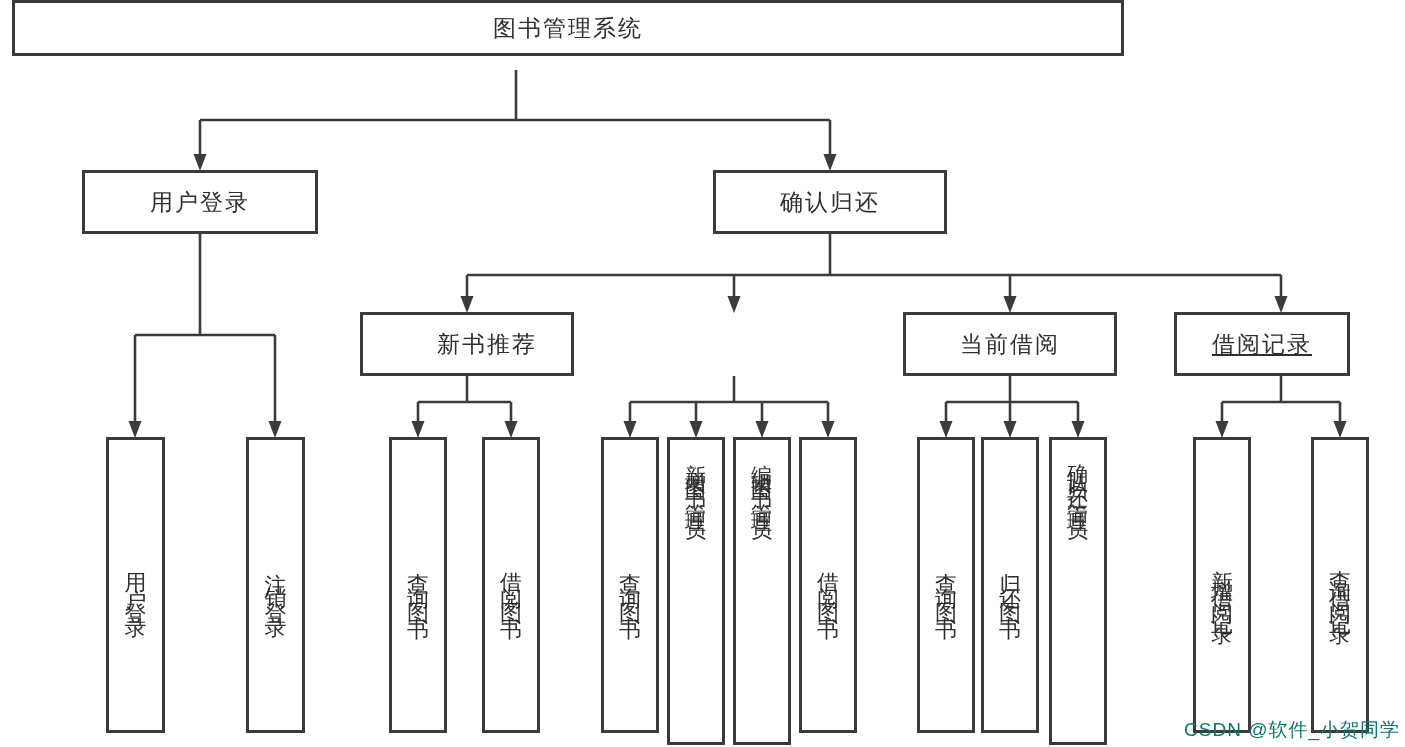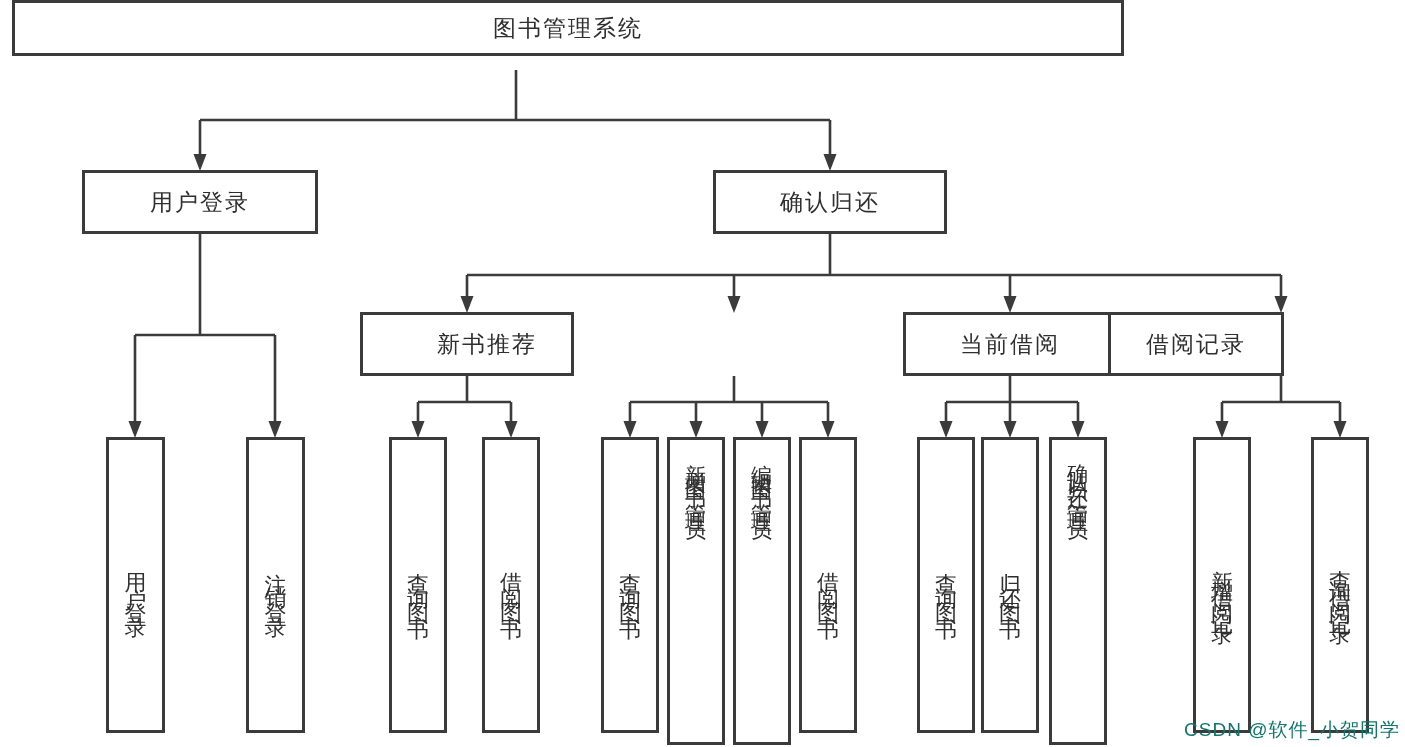--- a/index.html
+++ b/index.html
@@ -23,21 +23,21 @@
     font-size:21px;letter-spacing:8px;
     justify-content:flex-start;padding-top:7px;
   }
   
   #node-root{left:12px;top:0;width:1112px;height:56px;font-family:Liberation Mono, monospace;}
   #node-user-login{left:82px;top:170px;width:236px;height:64px;}
   #node-book-management{left:713px;top:170px;width:234px;height:64px;}
   #node-new-book-recommend{left:360px;top:312px;width:214px;height:64px;padding-left:40px;}
   #node-book-borrow{left:627px;top:312px;width:214px;height:64px;}
   #node-current-borrow{left:903px;top:312px;width:214px;height:64px;}
-  #node-borrow-records{left:1108px;top:312px;width:176px;height:64px;}
+  #node-borrow-records{left:1174px;top:312px;width:176px;height:64px;text-decoration:underline;}
   #leaf-user-login{left:106px;top:437px;width:59px;height:296px;}
   #leaf-logout{left:246px;top:437px;width:59px;height:296px;}
   #leaf-query-book-recommend{left:389px;top:437px;width:58px;height:296px;}
   #leaf-borrow-book-recommend{left:482px;top:437px;width:58px;height:296px;}
   #leaf-query-book-borrow{left:601px;top:437px;width:58px;height:296px;}
   #leaf-add-book{left:667px;top:437px;width:58px;height:308px;}
   #leaf-edit-book{left:733px;top:437px;width:58px;height:308px;}
   #leaf-borrow-book{left:799px;top:437px;width:58px;height:296px;}
   #leaf-query-book-current{left:917px;top:437px;width:58px;height:296px;}
   #leaf-return-book{left:981px;top:437px;width:58px;height:296px;}

